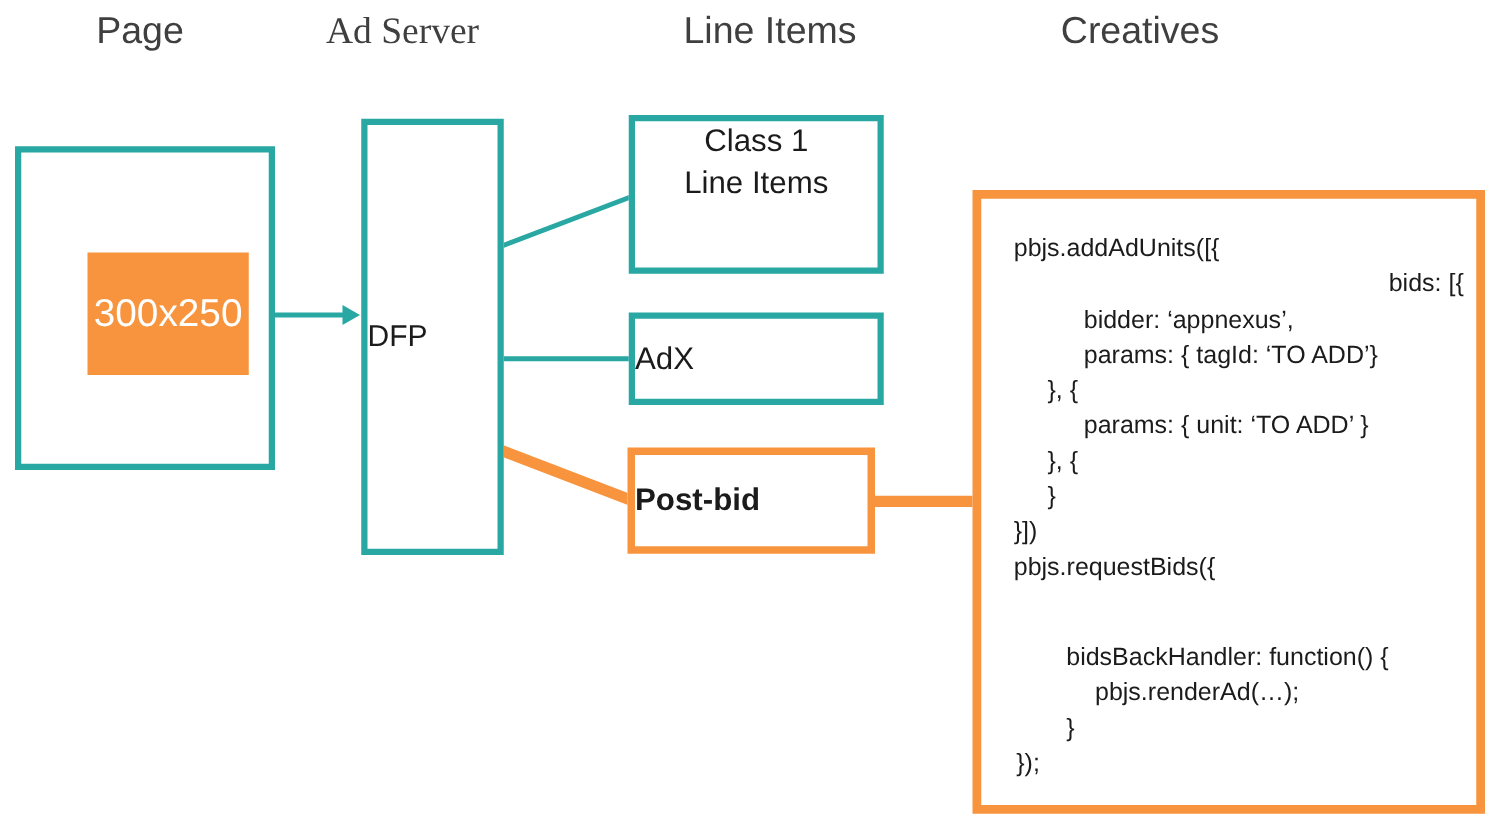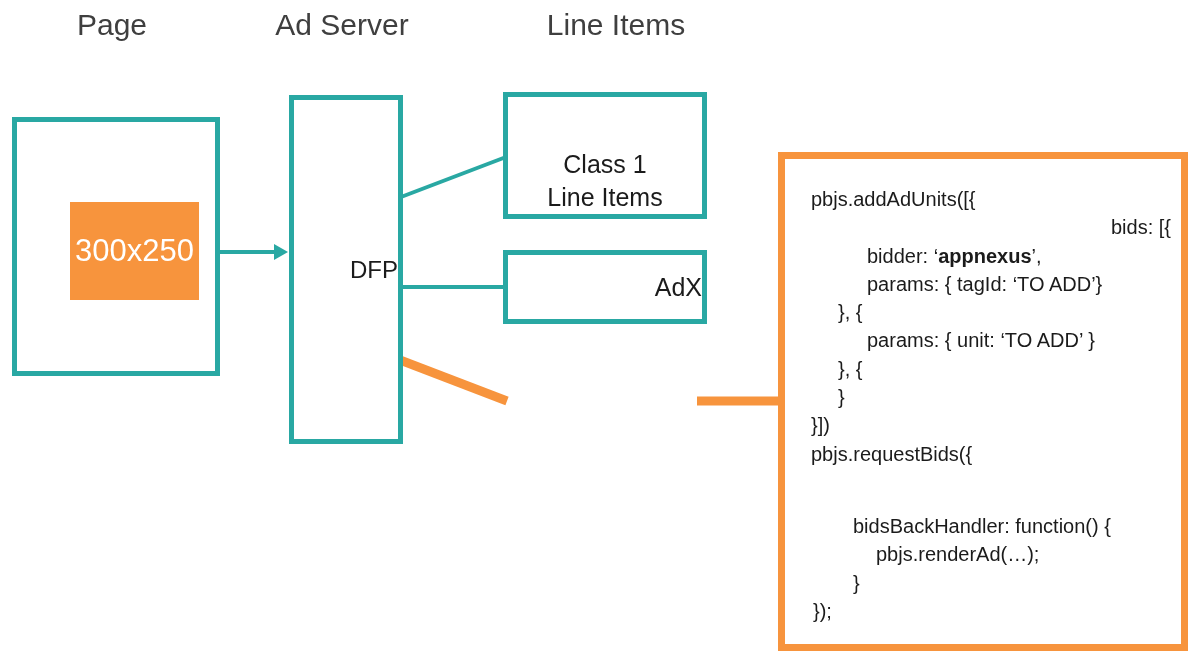--- a/index.html
+++ b/index.html
@@ -16,37 +16,37 @@
   .connectors{position:absolute;left:0;top:0;pointer-events:none;}
   .line-teal{stroke:var(--teal);}
   .line-orange{stroke:var(--orange);}
   .fill-teal{fill:var(--teal);}
 
   .hdr{
     position:absolute;top:8px;transform:translateX(-50%);
     font-size:30px;color:var(--heading);white-space:nowrap;
   }
   .hdr-page{left:112px;}
-  .hdr-adserver{left:342px;}
+  .hdr-adserver{left:322px;font-family:Liberation Serif, serif;}
   .hdr-lineitems{left:616px;}
   .hdr-creatives{left:912px;}
 
   .box{position:absolute;box-sizing:border-box;background:#ffffff;}
   .teal-border{border:5px solid var(--teal);}
-  .center{display:flex;align-items:center;justify-content:flex-end;text-align:center;}
+  .center{display:flex;align-items:center;justify-content:flex-start;text-align:center;}
 
   .page-box{left:12px;top:117px;width:208px;height:259px;}
   .ad-slot{
     position:absolute;left:53px;top:80px;width:129px;height:98px;
     background:var(--orange);color:#ffffff;font-size:31px;
     display:flex;align-items:center;justify-content:center;
   }
   .dfp-box{left:289px;top:95px;width:114px;height:349px;font-size:24px;color:#1b1b1b;}
   .class1-box{left:503px;top:92px;width:204px;height:127px;font-size:25px;line-height:33px;color:#1b1b1b;flex-direction:column;}
-  .adx-box{left:503px;top:250px;width:204px;height:74px;font-size:25px;color:#1b1b1b;padding-left:42px;}
+  .adx-box{left:503px;top:250px;width:204px;height:74px;font-size:25px;color:#1b1b1b;}
   .postbid-box{
     left:502px;top:358px;width:198px;height:85px;
     border:6px solid var(--orange);font-size:25px;font-weight:bold;color:#1b1b1b;
   }
   .creatives-box{
     left:778px;top:152px;width:410px;height:499px;
     border:7px solid var(--orange);
   }
   .code-block{
     position:absolute;left:0;top:0;right:0;
@@ -71,46 +71,50 @@
     <line class="line-teal" x1="401" y1="287" x2="506" y2="287" stroke-width="4"></line>
 
     <line class="line-orange" x1="400" y1="360" x2="507" y2="401" stroke-width="9"></line>
 
     <line class="line-orange" x1="697" y1="401" x2="781" y2="401" stroke-width="9"></line>
   </svg>
 
   <div class="hdr hdr-page">Page</div>
   <div class="hdr hdr-adserver">Ad Server</div>
   <div class="hdr hdr-lineitems">Line Items</div>
+  <div class="hdr hdr-creatives">Creatives</div>
 
   <div class="box teal-border page-box">
     <div class="ad-slot">
       <span>300x250</span>
     </div>
   </div>
 
   <div class="box teal-border center dfp-box">
     <span>DFP</span>
   </div>
 
   <div class="box teal-border center class1-box">
     <div>Class 1</div>
     <div>Line Items</div>
   </div>
 
   <div class="box teal-border center adx-box">
     <span>AdX</span>
   </div>
 
+  <div class="box center postbid-box">
+    <span>Post-bid</span>
+  </div>
 
   <div class="box creatives-box">
     <div class="code-block">
         <div class="code-line" style="padding-left: 0px; margin-top: 12px;"><span>pbjs.addAdUnits([{</span></div>
         <div class="code-line" style="padding-left: 27px; text-align: right;"><span>bids: [{</span></div>
-        <div class="code-line" style="padding-left: 56px;"><span>bidder: ‘</span><span style="font-weight: bold;">appnexus</span><span>’,</span></div>
+        <div class="code-line" style="padding-left: 56px;"><span>bidder: ‘</span><span style="font-weight: normal;">appnexus</span><span>’,</span></div>
         <div class="code-line" style="padding-left: 56px;"><span>params: { tagId: ‘TO ADD’}</span></div>
         <div class="code-line" style="padding-left: 27px;"><span>}, {</span></div>
         <div class="code-line" style="padding-left: 56px;"><span>params: { unit: ‘TO ADD’ }</span></div>
         <div class="code-line" style="padding-left: 27px;"><span>}, {</span></div>
         <div class="code-line" style="padding-left: 27px;"><span>}</span></div>
         <div class="code-line" style="padding-left: 0px;"><span>}])</span></div>
         <div class="code-line" style="padding-left: 0px;"><span>pbjs.requestBids({</span></div>
         <div class="code-line" style="padding-left: 42px; margin-top: 44px;"><span>bidsBackHandler: function() {</span></div>
         <div class="code-line" style="padding-left: 65px;"><span>pbjs.renderAd(…);</span></div>
         <div class="code-line" style="padding-left: 42px;"><span>}</span></div>

